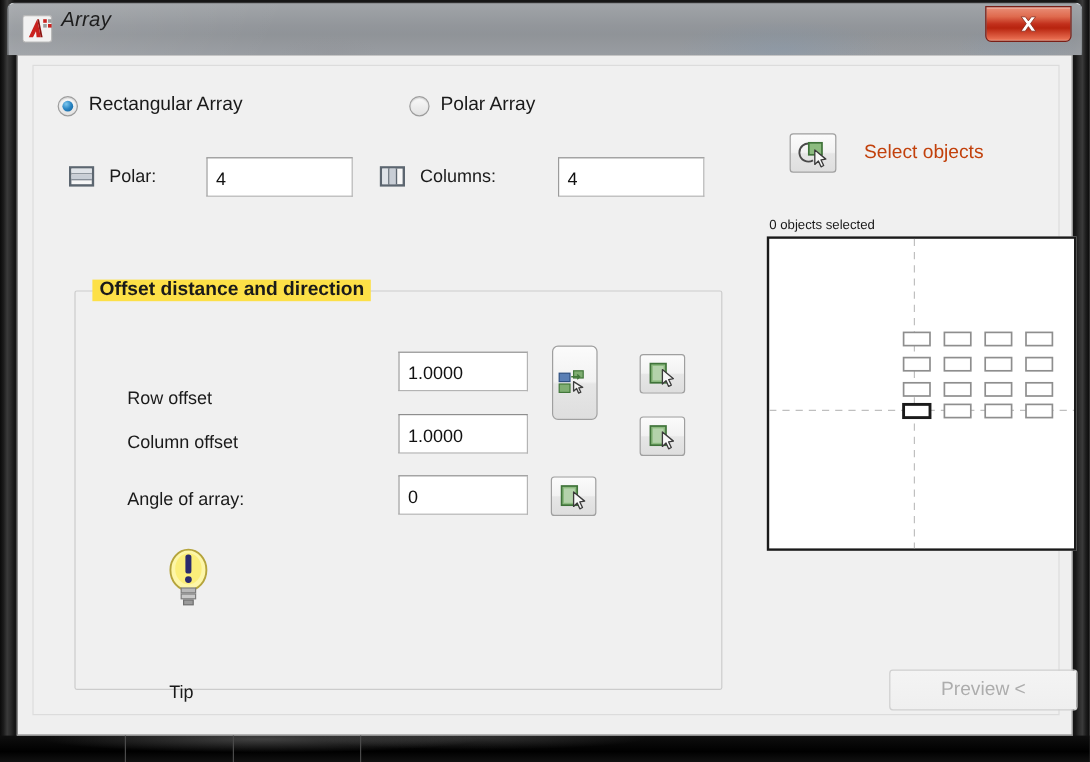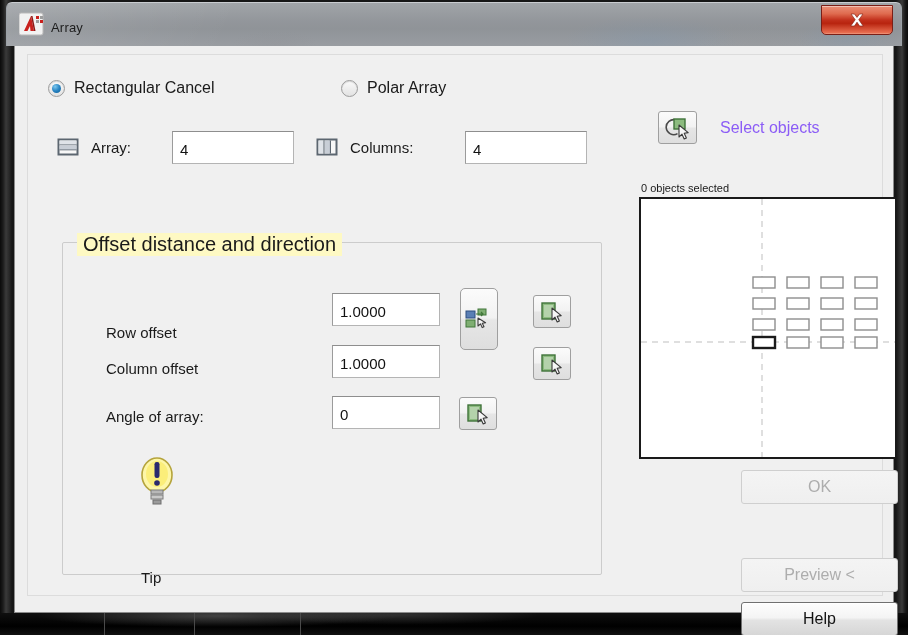--- a/index.html
+++ b/index.html
@@ -64,23 +64,24 @@
       radial-gradient(ellipse 120px 34px at 72% 88%, rgba(120,150,180,0.25), rgba(0,0,0,0) 72%),
       radial-gradient(ellipse 90px 28px at 84% 90%, rgba(150,150,150,0.22), rgba(0,0,0,0) 72%),
       radial-gradient(ellipse 70px 26px at 94% 86%, rgba(120,150,180,0.20), rgba(0,0,0,0) 72%),
       radial-gradient(ellipse 60px 20px at 30% 96%, rgba(140,140,145,0.18), rgba(0,0,0,0) 72%);
   }
   #app-icon {
     position: absolute; left: 12px; top: 9px;
     width: 26px; height: 24px;
   }
   #title-text {
-    position: absolute; left: 44px; top: 17px;
-    font-size: 13px; color: #1d1d1d;
+    position: absolute; left: 44px; top: 4px;
+    font-size: 17px; color: #1d1d1d;
     letter-spacing: .2px;
+    font-style: italic;
   }
   #close-button {
     position: absolute; right: 8px; top: 2px;
     width: 72px; height: 30px;
     border-radius: 0 0 5px 5px;
     border: 1px solid #7a1f17;
     background: linear-gradient(to bottom,
       #e98f78 0%, #df6a4e 28%, #c2301c 50%, #b8240f 62%, #e86d50 95%, #f09d84 100%);
     box-shadow: inset 0 1px 0 rgba(255,255,255,0.45);
     display: flex; align-items: center; justify-content: center;
@@ -145,23 +146,23 @@
   #offset-group {
     position: absolute;
     left: 34px; top: 187px;
     width: 540px; height: 333px;
     border: 1px solid #cccccc;
     border-radius: 2px;
   }
   #offset-group-title {
     position: absolute;
     left: 14px; top: -10px;
-    background: #fef9c3;
+    background: #fde047;
     padding: 0 6px;
-    font-size: 20px; color: #1a1a1a;
+    font-size: 16px; color: #1a1a1a; font-weight: bold;
   }
 
   
   .pick-button {
     position: absolute;
     background: linear-gradient(to bottom, #fbfbfb 0%, #f2f2f2 48%, #e6e6e6 52%, #dedede 100%);
     border: 1px solid #9f9f9f;
     border-radius: 3px;
     cursor: pointer;
     display: flex; align-items: center; justify-content: center;
@@ -179,21 +180,21 @@
     font-size: 15.5px; color: #1a1a1a; line-height: 22px;
   }
 
   
   #select-objects-button {
     position: absolute; left: 630px; top: 56px;
     width: 39px; height: 33px;
   }
   #select-objects-label {
     position: absolute; left: 692px; top: 64px;
-    font-size: 16px; color: #8b5cf6;
+    font-size: 16px; color: #c2410c;
   }
   #objects-selected-status {
     position: absolute; left: 613px; top: 127px;
     font-size: 11px; color: #1a1a1a;
   }
   #preview-panel {
     position: absolute; left: 611px; top: 142px;
     width: 258px; height: 262px;
     background: #ffffff;
     border: 2px solid #1a1a1a;
@@ -250,38 +251,38 @@
         <path d="M4 3 L7.5 3 L10 6.4 L12.5 3 L16 3 L11.8 8.7 L16.2 15 L12.6 15 L10 11.2 L7.4 15 L3.8 15 L8.2 8.7 Z" fill="#ffffff" stroke="#8a2b1c" stroke-width="0.7"></path>
       </svg>
     </div>
   </div>
 
   <div id="dialog-body">
     <div id="content-panel">
 
       <div class="radio-row" style="left:20px; top:24px;">
         <span class="radio-dot checked"></span>
-        <span class="radio-label">Rectangular Cancel</span>
+        <span class="radio-label">Rectangular Array</span>
       </div>
 
       <div class="radio-row" style="left:313px; top:24px;align-items:flex-end;">
         <span class="radio-dot"></span>
         <span class="radio-label">Polar Array</span>
       </div>
 
       <div class="glyph-icon" style="left:29px; top:81px;">
         <svg width="22" height="22" viewBox="0 0 22 22">
           <rect x="1.5" y="3.5" width="19" height="15" fill="#f7f7f7" stroke="#5c6670" stroke-width="2"></rect>
           <line x1="2.5" y1="8.5" x2="19.5" y2="8.5" stroke="#5c6670" stroke-width="1.6"></line>
           <line x1="2.5" y1="13.5" x2="19.5" y2="13.5" stroke="#5c6670" stroke-width="1.6"></line>
           <rect x="2.5" y="4.5" width="17" height="4" fill="#dfe3e8"></rect>
           <rect x="2.5" y="9.5" width="17" height="4" fill="#c8ced6"></rect>
         </svg>
       </div>
-      <div class="field-label" style="left:63px; top:84px;">Array:</div>
+      <div class="field-label" style="left:63px; top:84px;">Polar:</div>
       <input class="text-input" style="left: 144px; top: 76px; width: 122px; height: 33px;" value="4">
 
       <div class="glyph-icon" style="left:288px; top:81px;">
         <svg width="22" height="22" viewBox="0 0 22 22">
           <rect x="1.5" y="3.5" width="19" height="15" fill="#f7f7f7" stroke="#5c6670" stroke-width="2"></rect>
           <line x1="7.8" y1="4.5" x2="7.8" y2="17.5" stroke="#5c6670" stroke-width="1.6"></line>
           <line x1="14.2" y1="4.5" x2="14.2" y2="17.5" stroke="#5c6670" stroke-width="1.6"></line>
           <rect x="2.5" y="4.5" width="5" height="13" fill="#dfe3e8"></rect>
           <rect x="8.8" y="4.5" width="5" height="13" fill="#c8ced6"></rect>
         </svg>
@@ -382,25 +383,19 @@
             <rect x="214" y="120" width="22" height="11" fill="#ffffff" stroke="#8e8e8e" stroke-width="1.4"></rect>
 
             <rect x="112" y="138" width="22" height="11" fill="#ffffff" stroke="#1a1a1a" stroke-width="2.4"></rect>
             <rect x="146" y="138" width="22" height="11" fill="#ffffff" stroke="#8e8e8e" stroke-width="1.4"></rect>
             <rect x="180" y="138" width="22" height="11" fill="#ffffff" stroke="#8e8e8e" stroke-width="1.4"></rect>
             <rect x="214" y="138" width="22" height="11" fill="#ffffff" stroke="#8e8e8e" stroke-width="1.4"></rect>
           </g>
         </svg>
       </div>
 
-      <div class="action-button disabled" style="top:415px;">
-        <span>OK</span>
-      </div>
       <div class="action-button disabled" style="top:503px;">
         <span>Preview &lt;</span>
-      </div>
-      <div class="action-button enabled" style="top:547px;">
-        <span>Help</span>
       </div>
 
     </div>
   </div>
 </div>
 
 </body></html>

